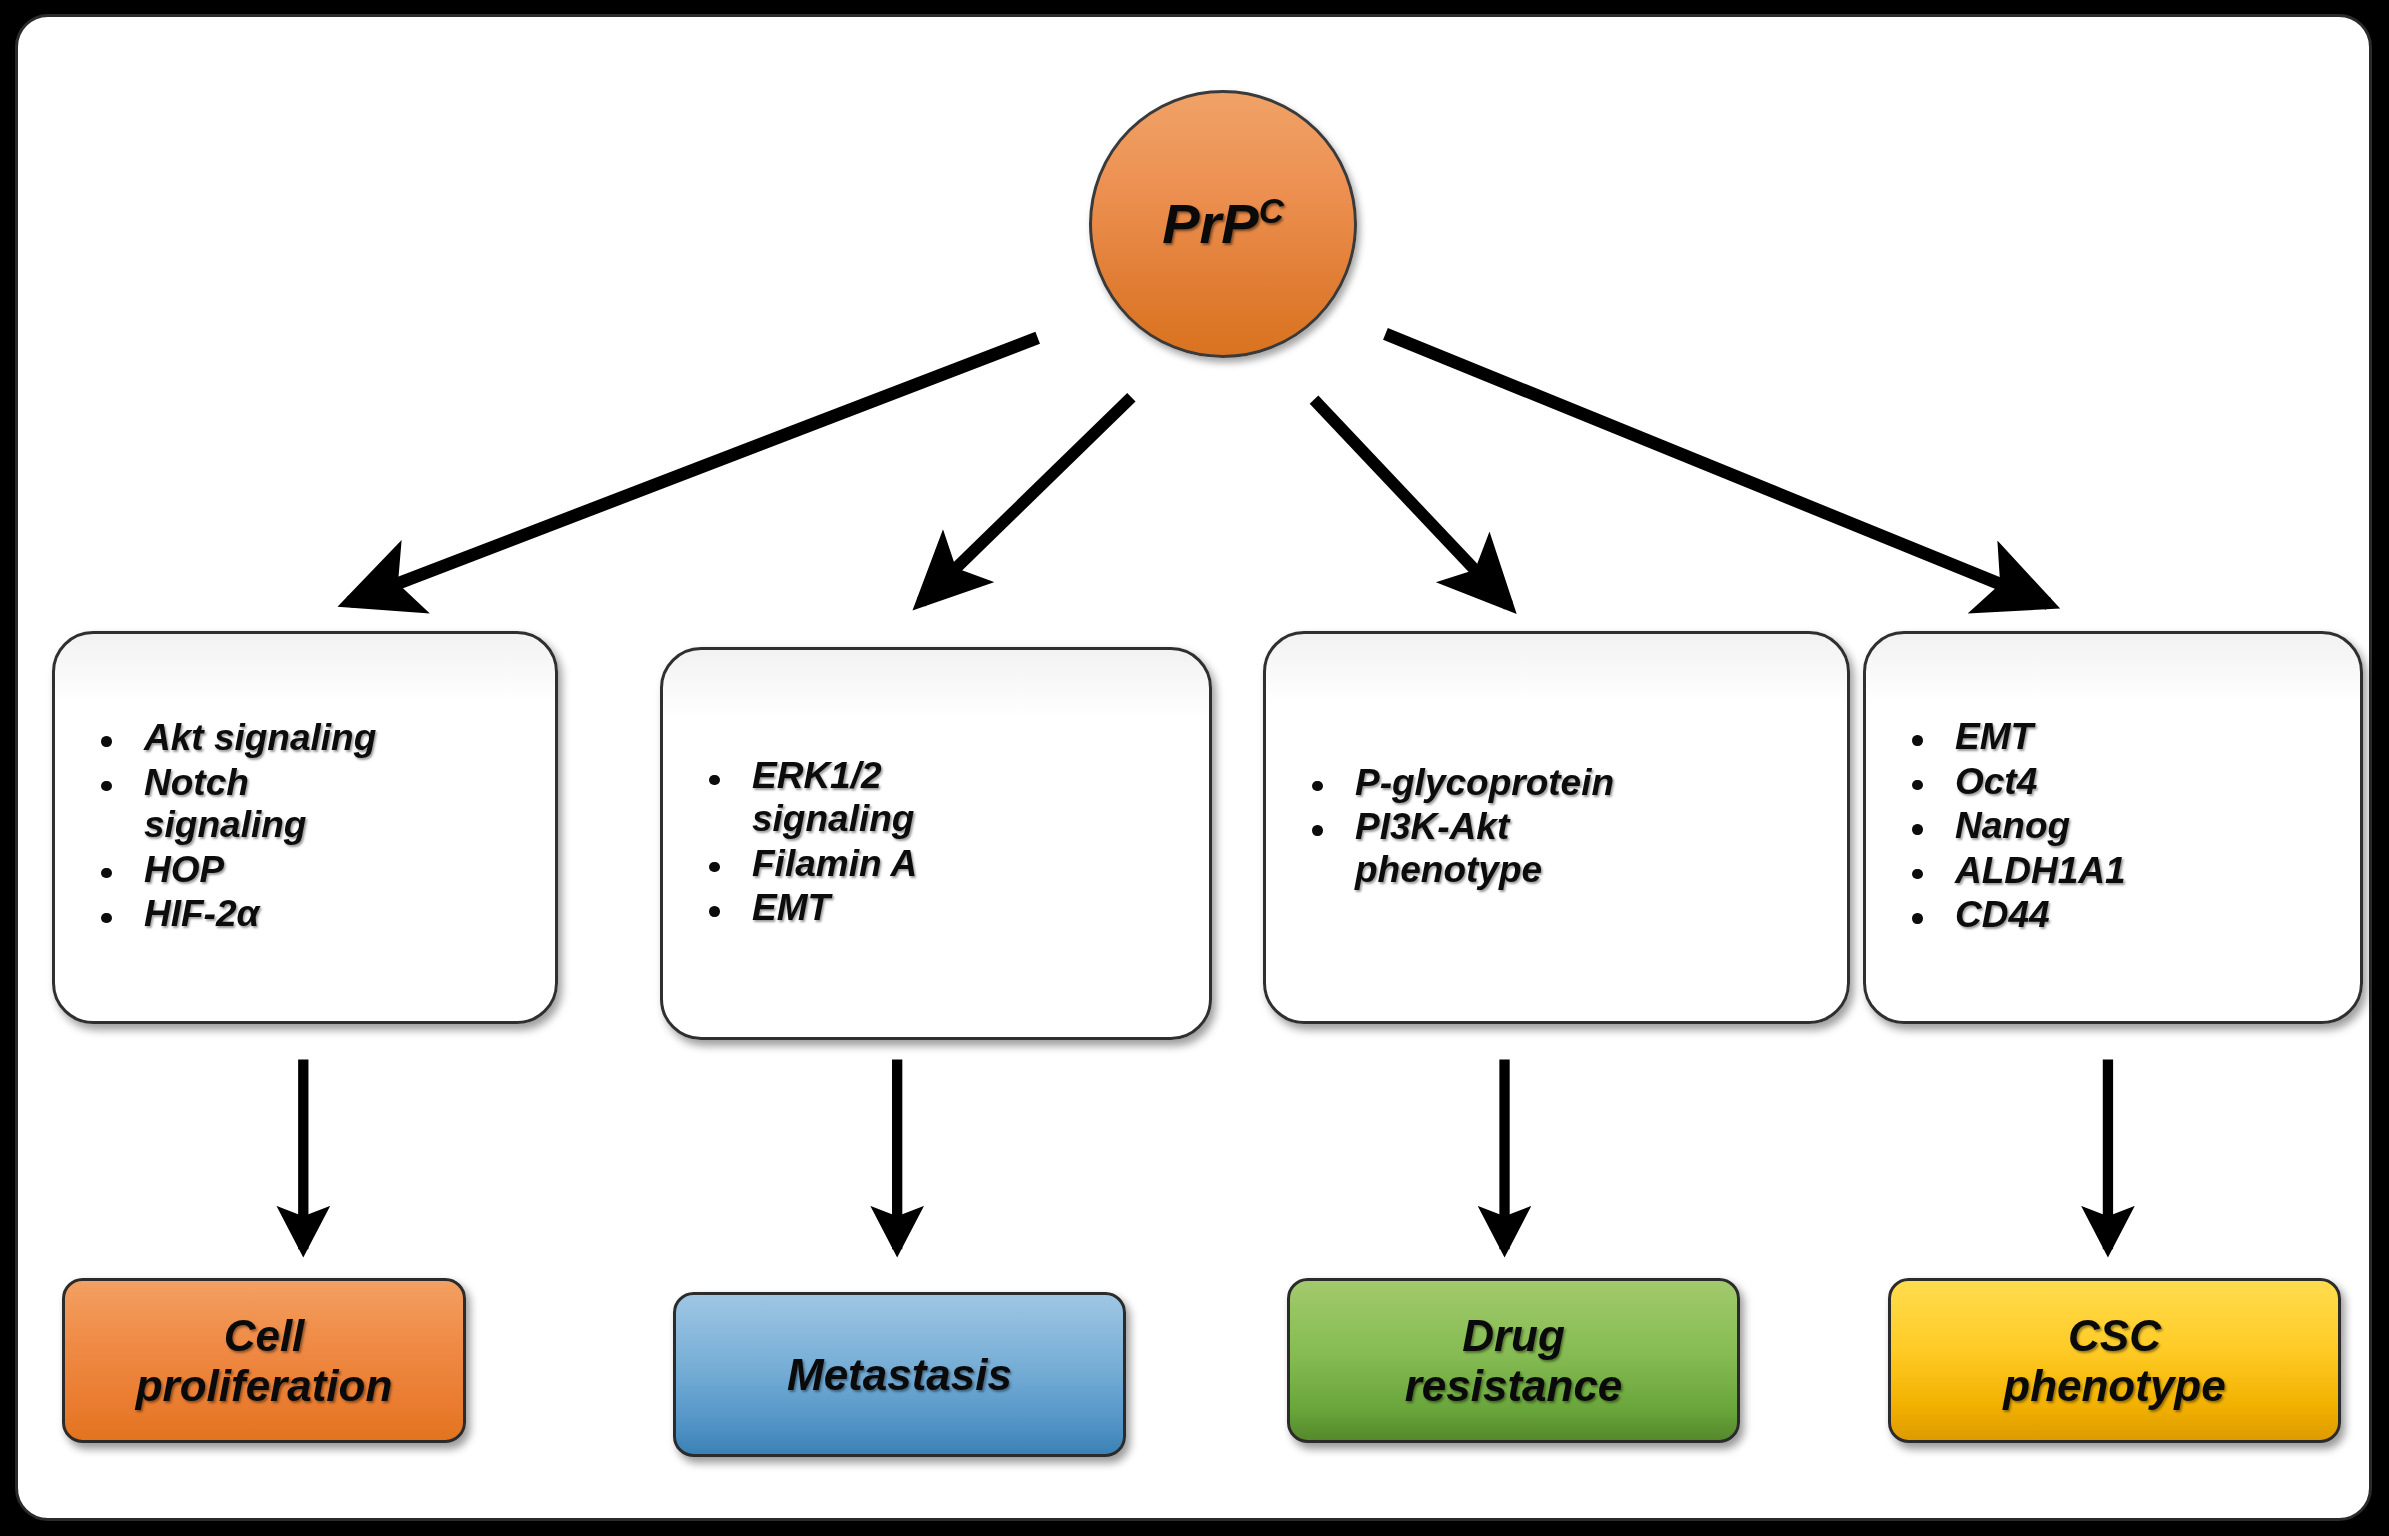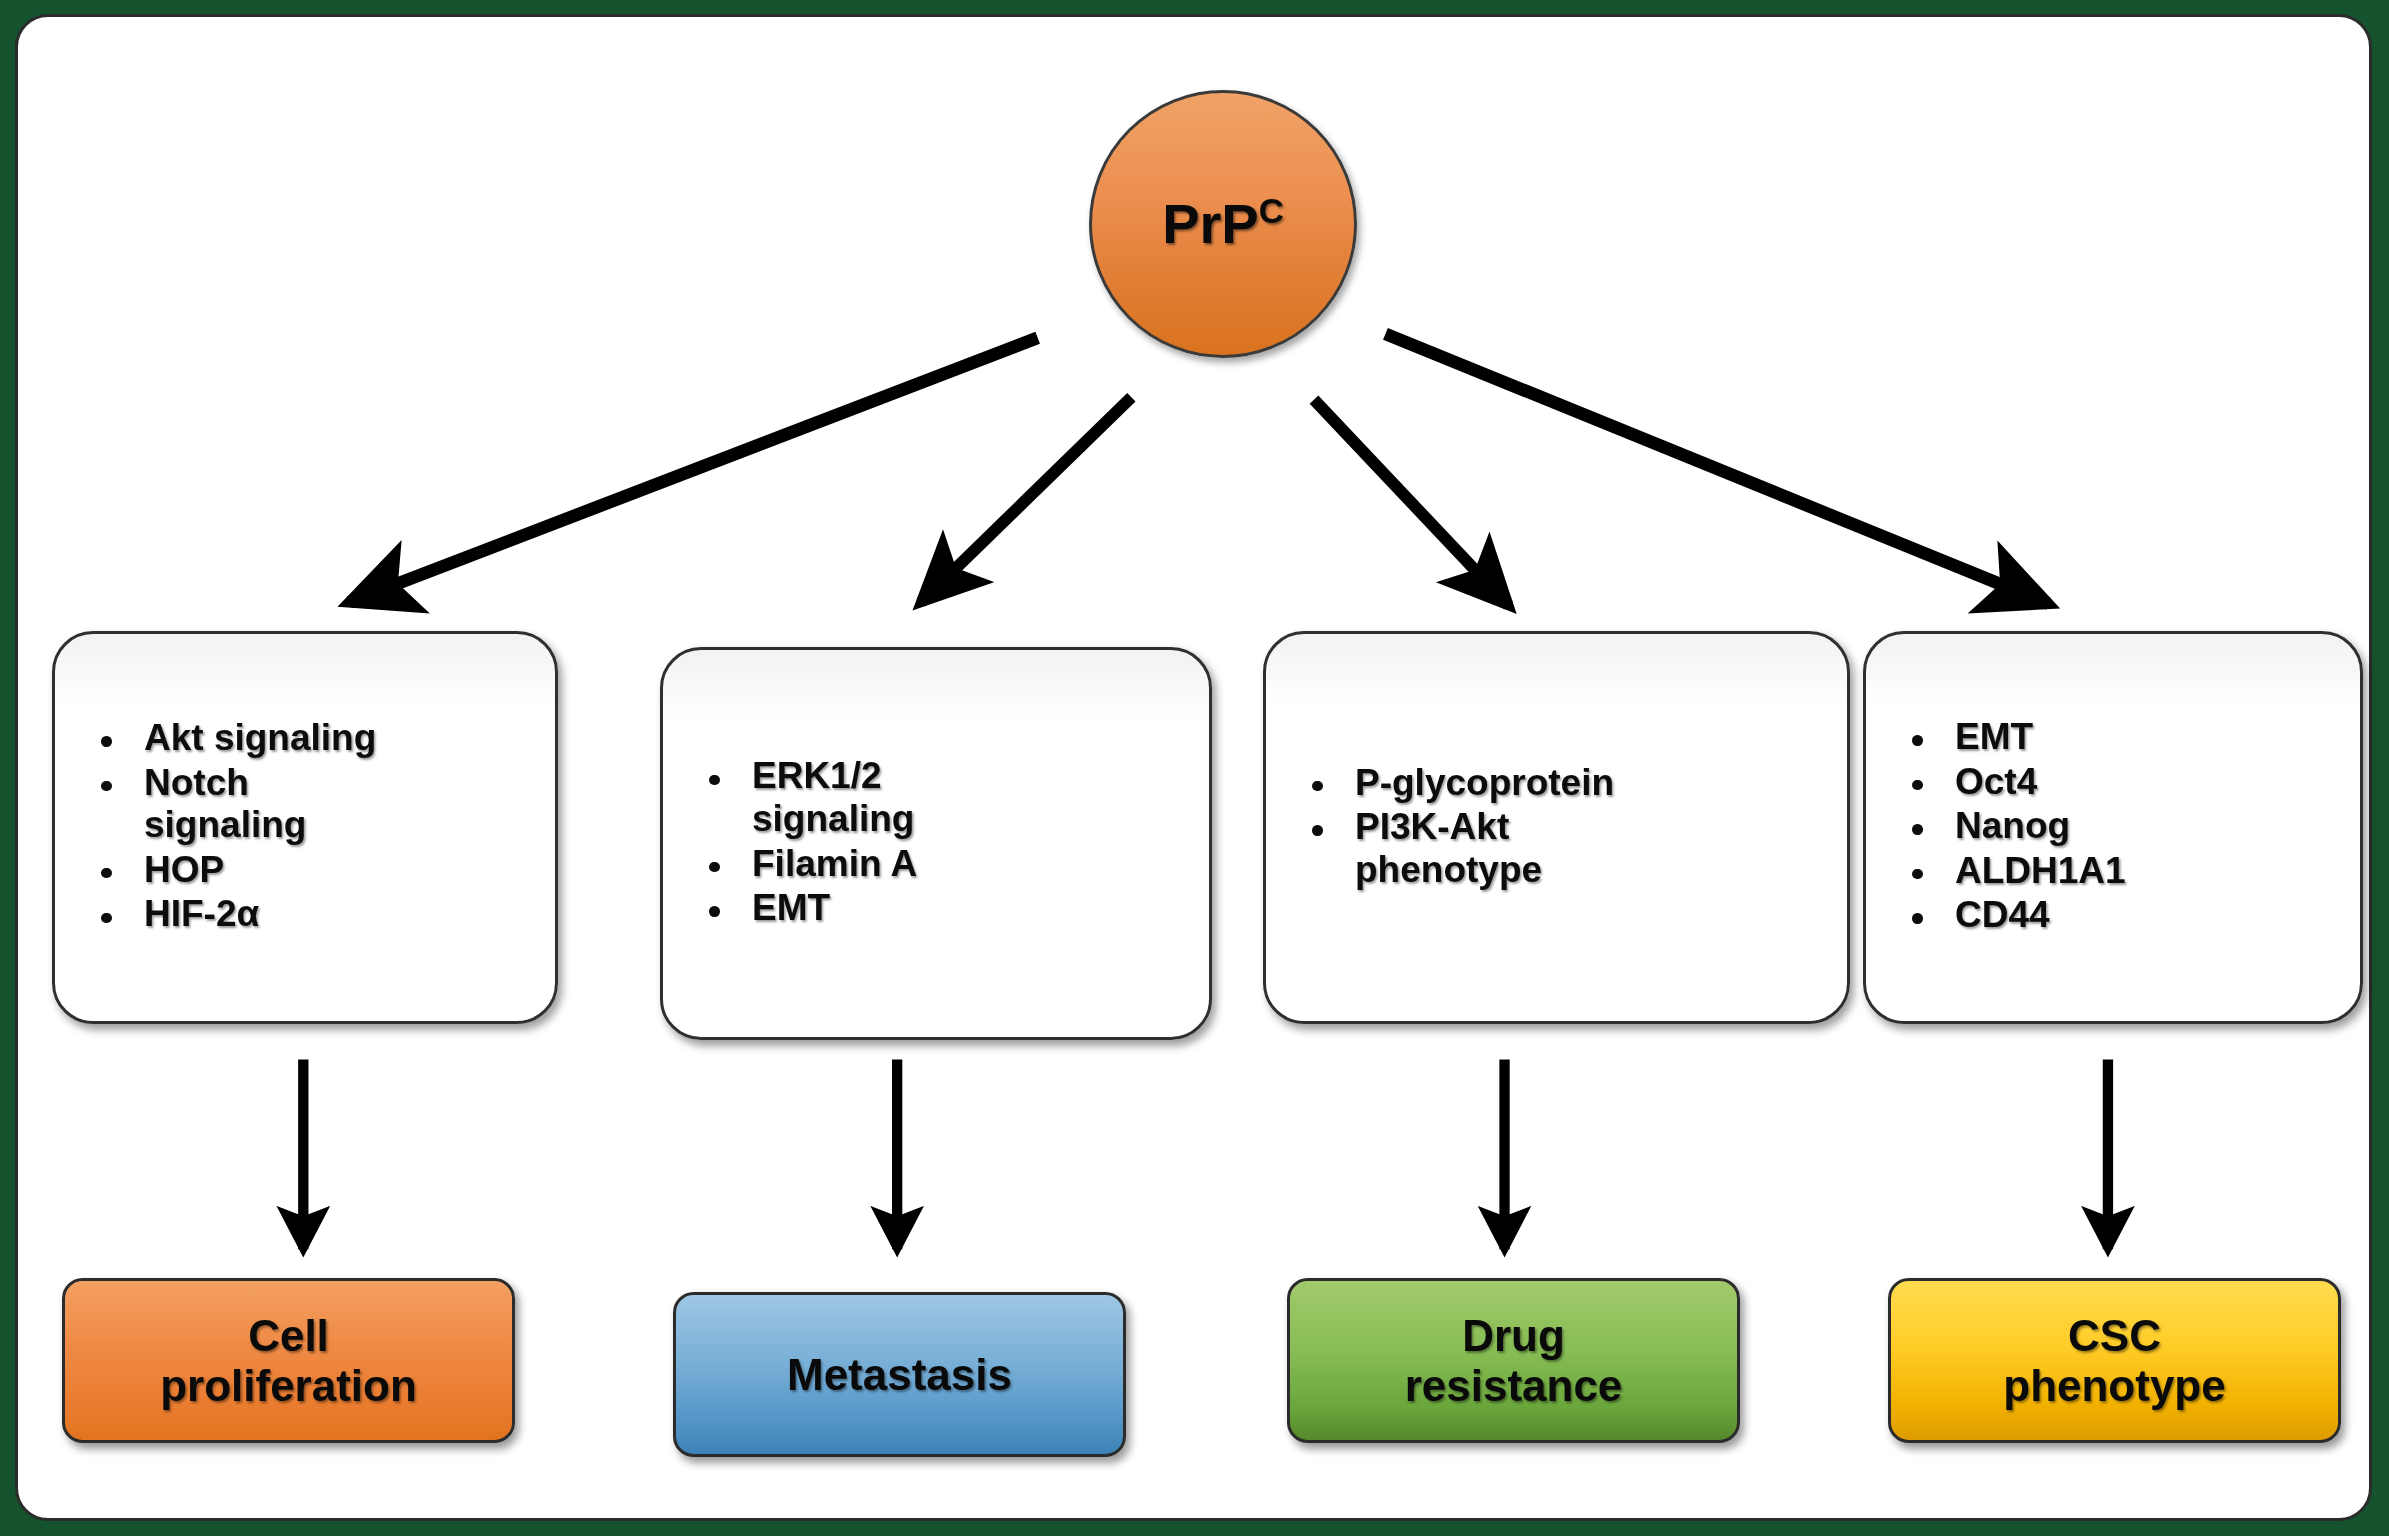--- a/index.html
+++ b/index.html
@@ -4,23 +4,24 @@
 <style>
   html, body {
     margin: 0;
     padding: 0;
     background: #ffffff;
   }
   #stage {
     position: relative;
     width: 2389px;
     height: 1537px;
-    background: #14532d;
+    background: #000000;
     font-family: "Liberation Sans", sans-serif;
     overflow: hidden;
+    font-style: italic;
   }
 
   
   #frame {
     position: absolute;
     left: 15px;
     top: 13.5px;
     width: 2357px;
     height: 1507px;
     border: 3.2px solid #2b2b2b;
@@ -131,21 +132,21 @@
     text-align: center;
   }
   .outcome-box .otext {
     font-size: 44px;
     font-weight: bold;
     color: #0a0a0a;
     line-height: 1.13;
     white-space: pre-line;
     text-shadow: 1.6px 1.6px 2.4px rgba(0,0,0,0.40);
   }
-  #outcome-1 { left: 62px;   width: 453px; background: linear-gradient(180deg, #f3a062 0%, #ef8a45 40%, #ea7d31 75%, #e2741f 100%); }
+  #outcome-1 { left: 62px;   width: 404px; background: linear-gradient(180deg, #f3a062 0%, #ef8a45 40%, #ea7d31 75%, #e2741f 100%); }
   #outcome-2 { left: 673px;  width: 453px; background: linear-gradient(180deg, #9ec6e4 0%, #77aed6 45%, #5596c8 78%, #3c82b6 100%); margin-top: 14px; }
   #outcome-3 { left: 1287px; width: 453px; background: linear-gradient(180deg, #a2ca6c 0%, #86bc53 45%, #6aa63c 80%, #55892b 100%); }
   #outcome-4 { left: 1888px; width: 453px; background: linear-gradient(180deg, #ffdc4e 0%, #ffcc27 42%, #f2b100 78%, #dd9b00 100%); }
 </style>
 </head>
 <body>
 
 <div id="stage">
 
   <div id="frame"></div>

